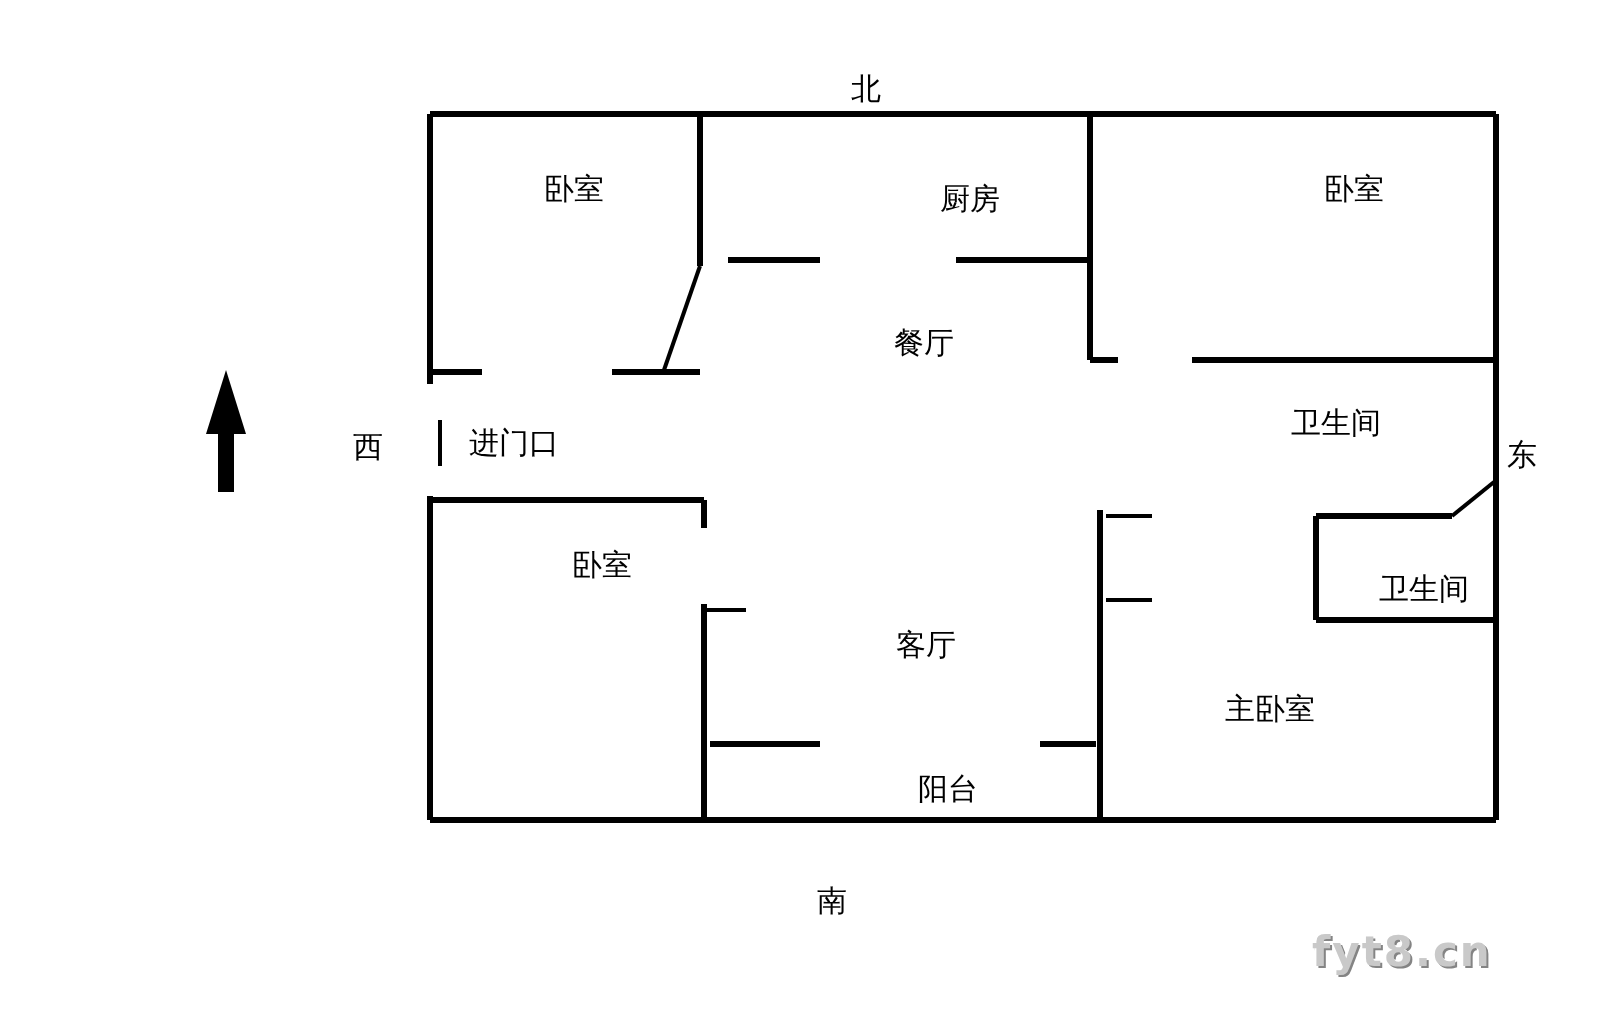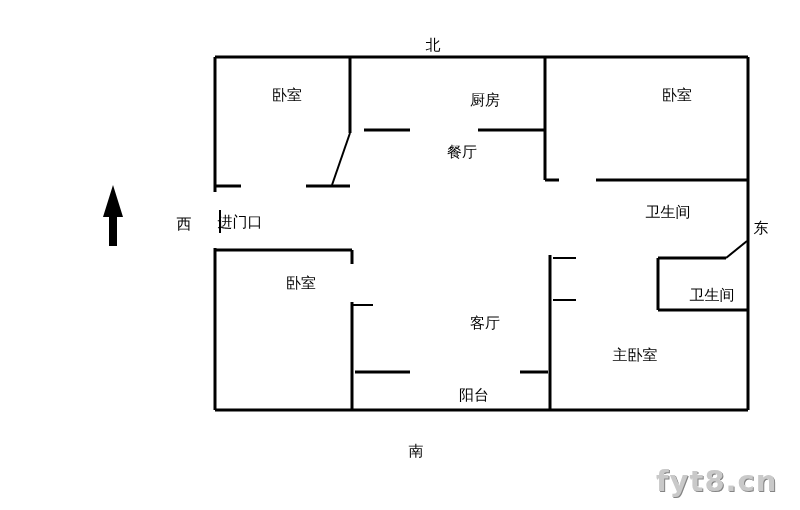--- a/index.html
+++ b/index.html
@@ -25,21 +25,21 @@
     transform: translate(-50%, -50%);
     font-size: 15px;
     color: #000000;
     white-space: nowrap;
     line-height: 1;
   }
   .watermark {
     position: absolute;
     left: 656px;
     top: 464px;
-    font-size: 29px;
+    font-size: 21px;
     font-weight: bold;
     letter-spacing: 1px;
     color: #c9c9c9;
     text-shadow: -1px -1px 0 #ffffff, 1px 1px 0 #848484;
   }
 </style>
 </head>
 <body>
 
 <div id="screen">
@@ -87,24 +87,24 @@
   </svg>
 
   <div class="lbl" style="left:433px; top:45px">北</div>
   <div class="lbl" style="left:416px; top:451px">南</div>
   <div class="lbl" style="left:184px; top:224px">西</div>
   <div class="lbl" style="left:761px; top:228px">东</div>
 
   <div class="lbl" style="left:287px; top:95px">卧室</div>
   <div class="lbl" style="left:485px; top:100px">厨房</div>
   <div class="lbl" style="left:677px; top:95px">卧室</div>
-  <div class="lbl" style="left:462px; top:152px">餐厅</div>
-  <div class="lbl" style="left:240px; top:222px">进门口</div>
+  <div class="lbl" style="left:462px; top:172px">餐厅</div>
+  <div class="lbl" style="left:257px; top:222px">进门口</div>
   <div class="lbl" style="left:668px; top:212px">卫生间</div>
   <div class="lbl" style="left:301px; top:283px">卧室</div>
   <div class="lbl" style="left:712px; top:295px">卫生间</div>
-  <div class="lbl" style="left:485px; top:323px">客厅</div>
+  <div class="lbl" style="left:463px; top:323px">客厅</div>
   <div class="lbl" style="left:635px; top:355px">主卧室</div>
   <div class="lbl" style="left:474px; top:395px">阳台</div>
 
   <div class="watermark">fyt8.cn</div>
 
 </div>
 
 </body></html>

